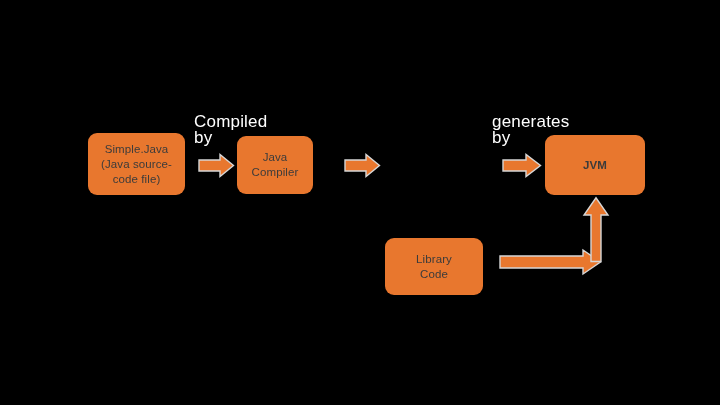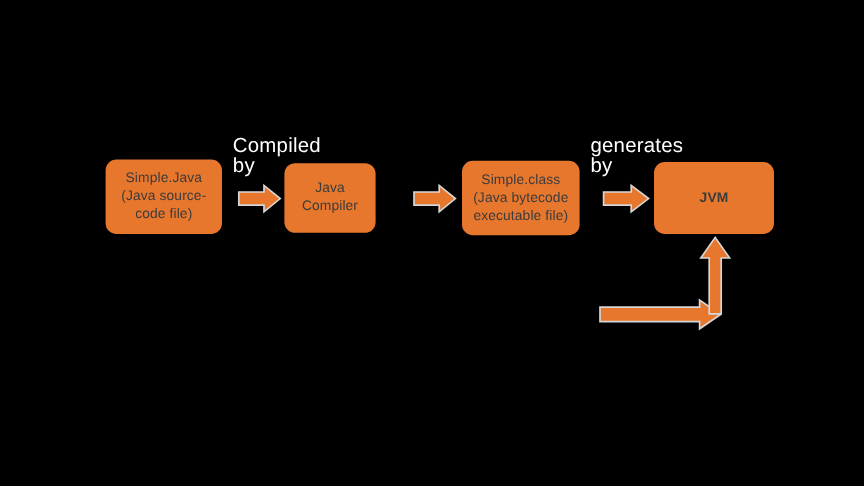--- a/index.html
+++ b/index.html
@@ -81,36 +81,35 @@
   <div class="node" style="left:237px; top:136px; width:76px; height:58px;">
     <span class="node-label">Java Compiler</span>
   </div>
 
   <div class="arrow" style="left:345px; top:154px; width:35px; height:23px;">
     <svg viewBox="0 0 35 23" preserveAspectRatio="none">
       <polygon points="0,6 21,6 21,0.5 34.5,11.5 21,22.5 21,17 0,17" fill="#E8772E" stroke="#D6D6D6" stroke-width="1.4" stroke-linejoin="miter"></polygon>
     </svg>
   </div>
 
-  <div class="node" style="left:385px; top:134px; width:98px; height:62px;">
-    <span class="node-label">Simple.class
-(Java bytecode
-executable file)</span>
-  </div>
 
   <div class="arrow" style="left:503px; top:154px; width:38px; height:23px;">
     <svg viewBox="0 0 38 23" preserveAspectRatio="none">
       <polygon points="0,6 23,6 23,0.5 37.5,11.5 23,22.5 23,17 0,17" fill="#E8772E" stroke="#D6D6D6" stroke-width="1.4" stroke-linejoin="miter"></polygon>
     </svg>
   </div>
 
   <div class="node" style="left:545px; top:135px; width:100px; height:60px;font-weight:bold;">
     <span class="node-label">JVM</span>
   </div>
 
+  <div class="node" style="left:385px; top:238px; width:98px; height:57px;">
+    <span class="node-label">Library
+Code</span>
+  </div>
 
   <div class="arrow" style="left:500px; top:249px; width:101px; height:26px;">
     <svg viewBox="0 0 101 26" preserveAspectRatio="none">
       <polygon points="0,7 83,7 83,1 100.5,13 83,25 83,19 0,19" fill="#E8772E" stroke="#D6D6D6" stroke-width="1.4" stroke-linejoin="miter"></polygon>
     </svg>
   </div>
 
   <div class="arrow" style="left:583px; top:197px; width:26px; height:65px;">
     <svg viewBox="0 0 26 65" preserveAspectRatio="none">
       <polygon points="8,64.5 8,18 1,18 13,0.8 25,18 18,18 18,64.5" fill="#E8772E" stroke="#D6D6D6" stroke-width="1.4" stroke-linejoin="miter"></polygon>

